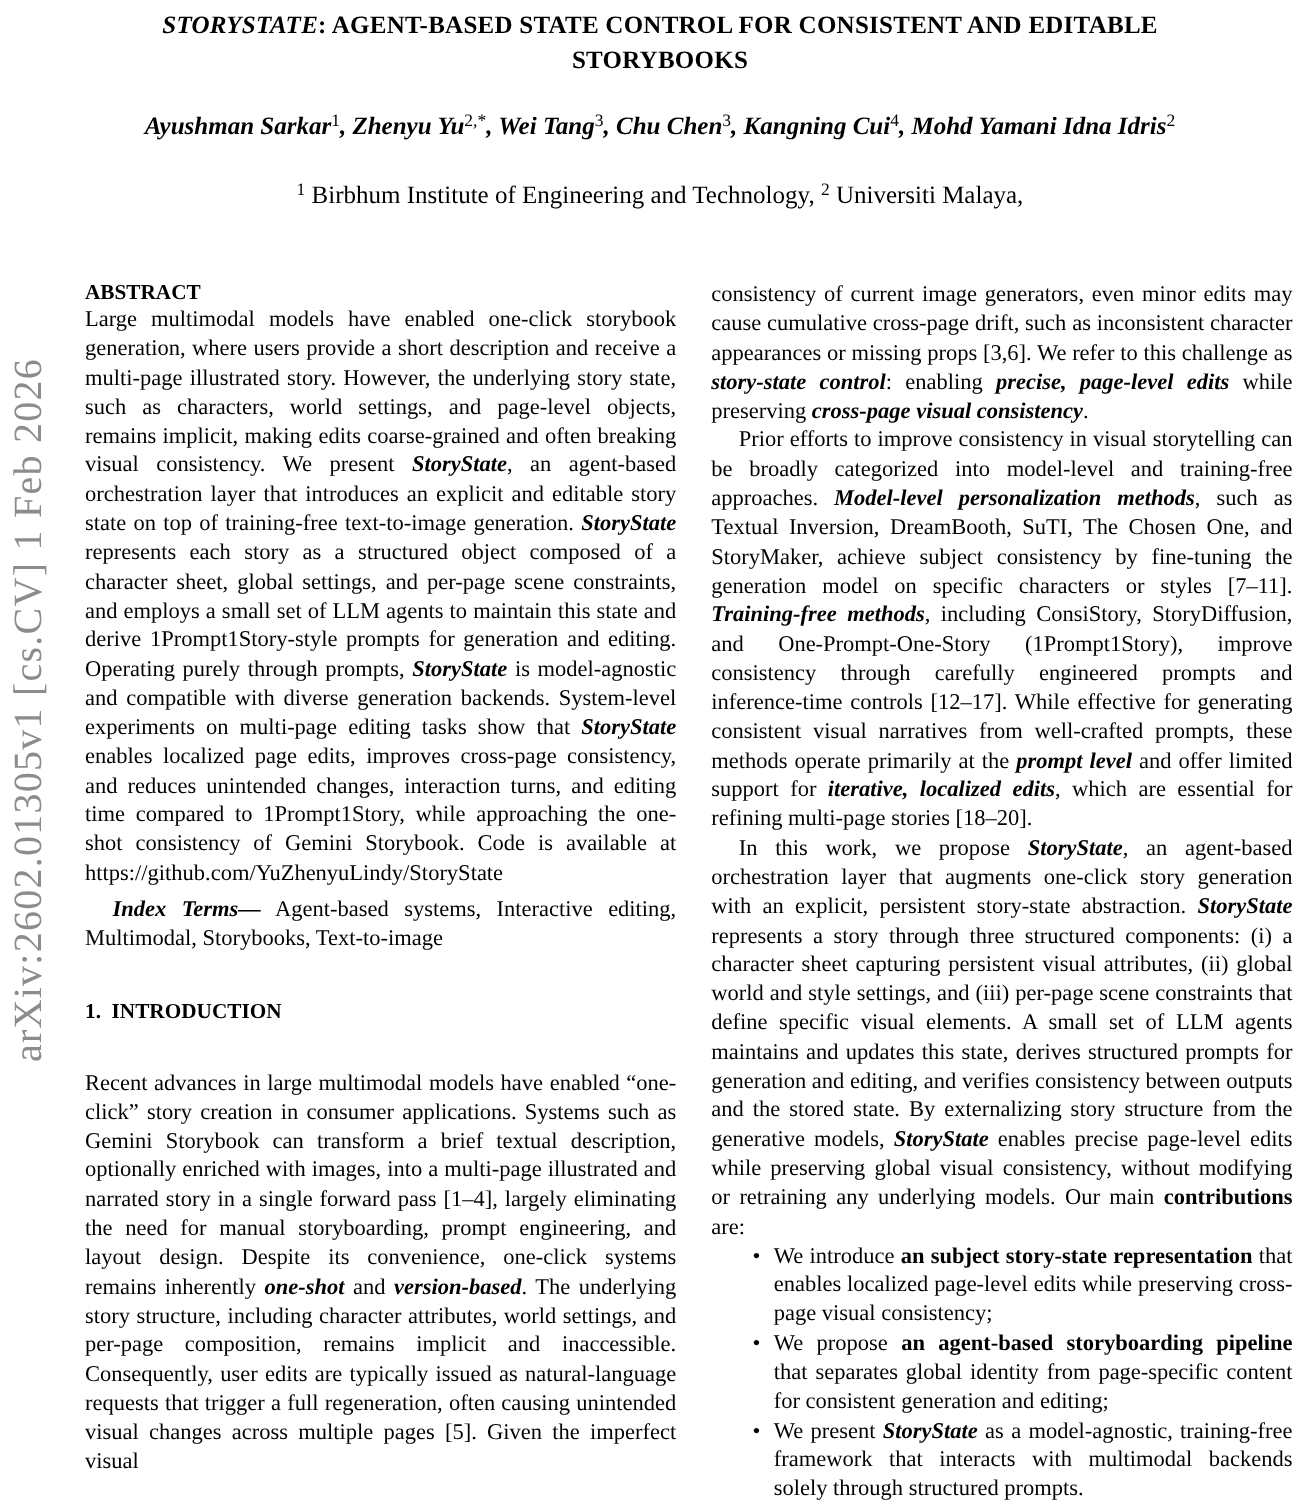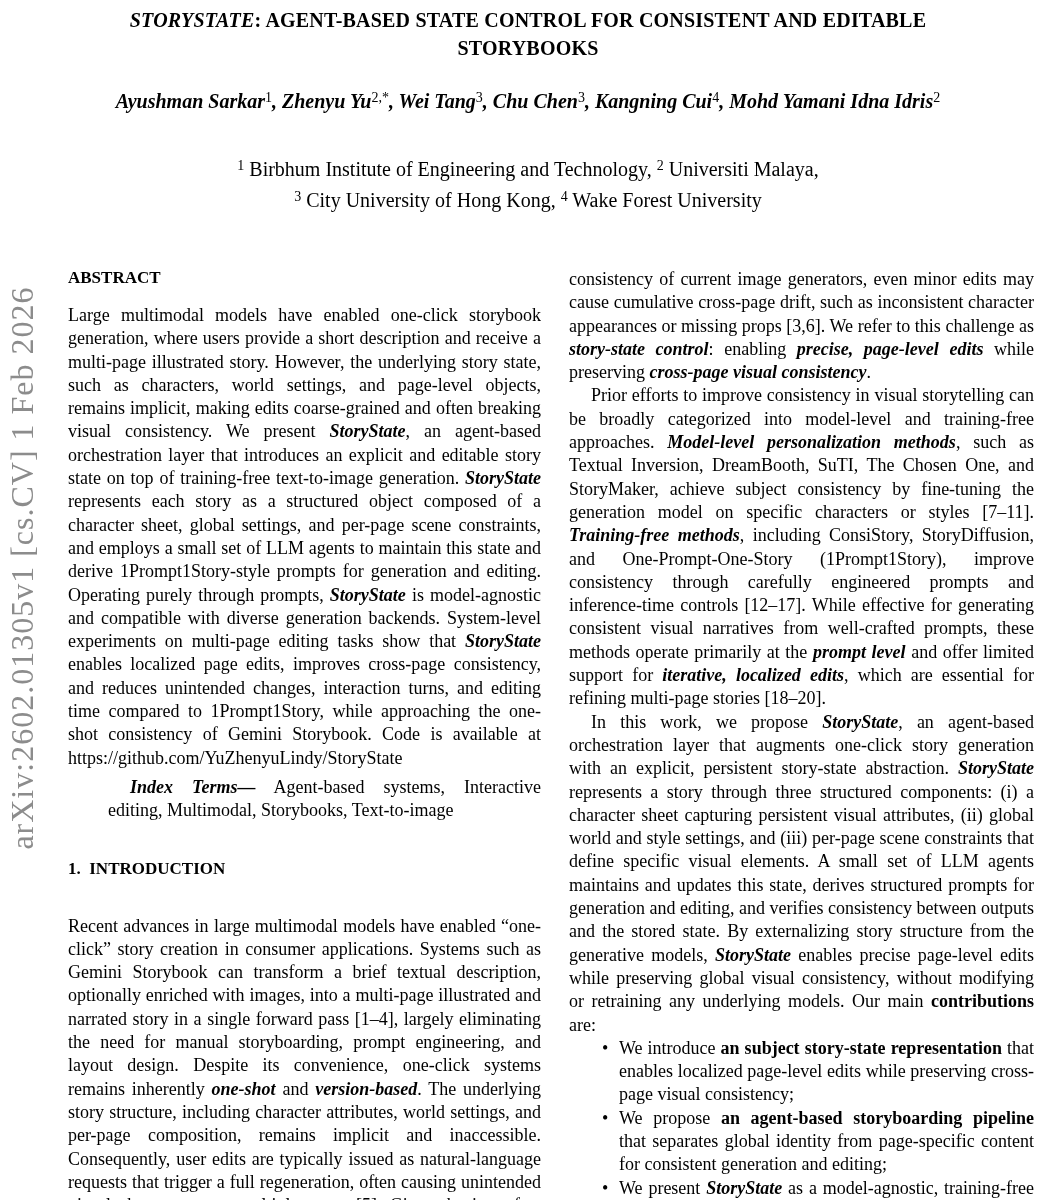--- a/index.html
+++ b/index.html
@@ -19,28 +19,28 @@
     color: #8c8c8c;
     letter-spacing: 1px;
     white-space: nowrap;
   }
   .page-header { margin-top: 6px; text-align: center; padding-left: 36px; padding-right: 18px; }
   .paper-title {
     font-size: 20px; font-weight: bold; line-height: 28px;
     max-width: 920px; margin: 0 auto; letter-spacing: 0.2px;
   }
   .authors { font-size: 20px; margin-top: 28px; font-style: italic; }
-  .affils { font-size: 20px; line-height: 28px; margin-top: 42px; }
+  .affils { font-size: 20px; line-height: 28px; margin-top: 29px; }
   .columns { display: flex; margin: 51px 4px 0 68px; gap: 28px; }
   .col-left { width: 473px; flex: 0 0 473px; }
   .col-right { flex: 1; min-width: 0; }
   .body-text { font-size: 18px; line-height: 23.3px; text-align: justify; }
   .center-heading { text-align: left; font-weight: bold; font-size: 17px; }
-  .abstract-body { margin-top: 16px; }
-  .index-terms { margin-top: 6px; text-indent: 22px; margin-left: 40px; }
+  .abstract-body { margin-top: 0; }
+  .index-terms { margin-top: 6px; text-indent: 22px; }
   .section-heading { margin-top: 36px; margin-bottom: 36px; }
   .indent { text-indent: 22px; }
   ul.contribs { margin: 0; padding: 0 0 0 50px; list-style: none; }
   ul.contribs li { position: relative; }
   .bullet-marker { position: absolute; left: -17px; top: 0; }
   
   .r-n { }
   .r-i { font-style: italic; font-weight: bold; }
   .r-b { font-weight: bold; }
   .r-bi { font-weight: bold; font-style: italic; }
@@ -49,21 +49,20 @@
 </head>
 <body>
 
 <div class="watermark">arXiv:2602.01305v1  [cs.CV]  1 Feb 2026</div>
 
 <div class="page-header">
   <div class="paper-title"><span class="r-bi">STORYSTATE</span><span class="r-b">: AGENT-BASED STATE CONTROL FOR CONSISTENT AND EDITABLE STORYBOOKS</span></div>
   <div class="authors"><span class="r-i">Ayushman Sarkar</span><span class="r-sup">1</span><span class="r-i">, </span><span class="r-i">Zhenyu Yu</span><span class="r-sup">2,*</span><span class="r-i">, </span><span class="r-i">Wei Tang</span><span class="r-sup">3</span><span class="r-i">, </span><span class="r-i">Chu Chen</span><span class="r-sup">3</span><span class="r-i">, </span><span class="r-i">Kangning Cui</span><span class="r-sup">4</span><span class="r-i">, </span><span class="r-i">Mohd Yamani Idna Idris</span><span class="r-sup">2</span></div>
   <div class="affils">
     <div><span class="r-sup">1</span><span class="r-n"> Birbhum Institute of Engineering and Technology, </span><span class="r-sup">2</span><span class="r-n"> Universiti Malaya,</span></div>
-    <div><span class="r-sup">3</span><span class="r-n"> City University of Hong Kong, </span><span class="r-sup">4</span><span class="r-n"> Wake Forest University</span></div>
   </div>
 </div>
 
 <div class="columns">
 
   <div class="col-left">
     <div class="center-heading">ABSTRACT</div>
     <div class="body-text abstract-body"><span class="r-n">Large multimodal models have enabled one-click storybook generation, where users provide a short description and receive a multi-page illustrated story. However, the underlying story state, such as characters, world settings, and page-level objects, remains implicit, making edits coarse-grained and often breaking visual consistency. We present </span><span class="r-i">StoryState</span><span class="r-n">, an agent-based orchestration layer that introduces an explicit and editable story state on top of training-free text-to-image generation. </span><span class="r-i">StoryState</span><span class="r-n"> represents each story as a structured object composed of a character sheet, global settings, and per-page scene constraints, and employs a small set of LLM agents to maintain this state and derive 1Prompt1Story-style prompts for generation and editing. Operating purely through prompts, </span><span class="r-i">StoryState</span><span class="r-n"> is model-agnostic and compatible with diverse generation backends. System-level experiments on multi-page editing tasks show that </span><span class="r-i">StoryState</span><span class="r-n"> enables localized page edits, improves cross-page consistency, and reduces unintended changes, interaction turns, and editing time compared to 1Prompt1Story, while approaching the one-shot consistency of Gemini Storybook. Code is available at https://github.com/YuZhenyuLindy/StoryState</span></div>
     <div class="body-text index-terms"><span class="r-bi">Index Terms—</span><span class="r-n"> Agent-based systems, Interactive editing, Multimodal, Storybooks, Text-to-image</span></div>
     <div class="center-heading section-heading">1.&nbsp;&nbsp;INTRODUCTION</div>

